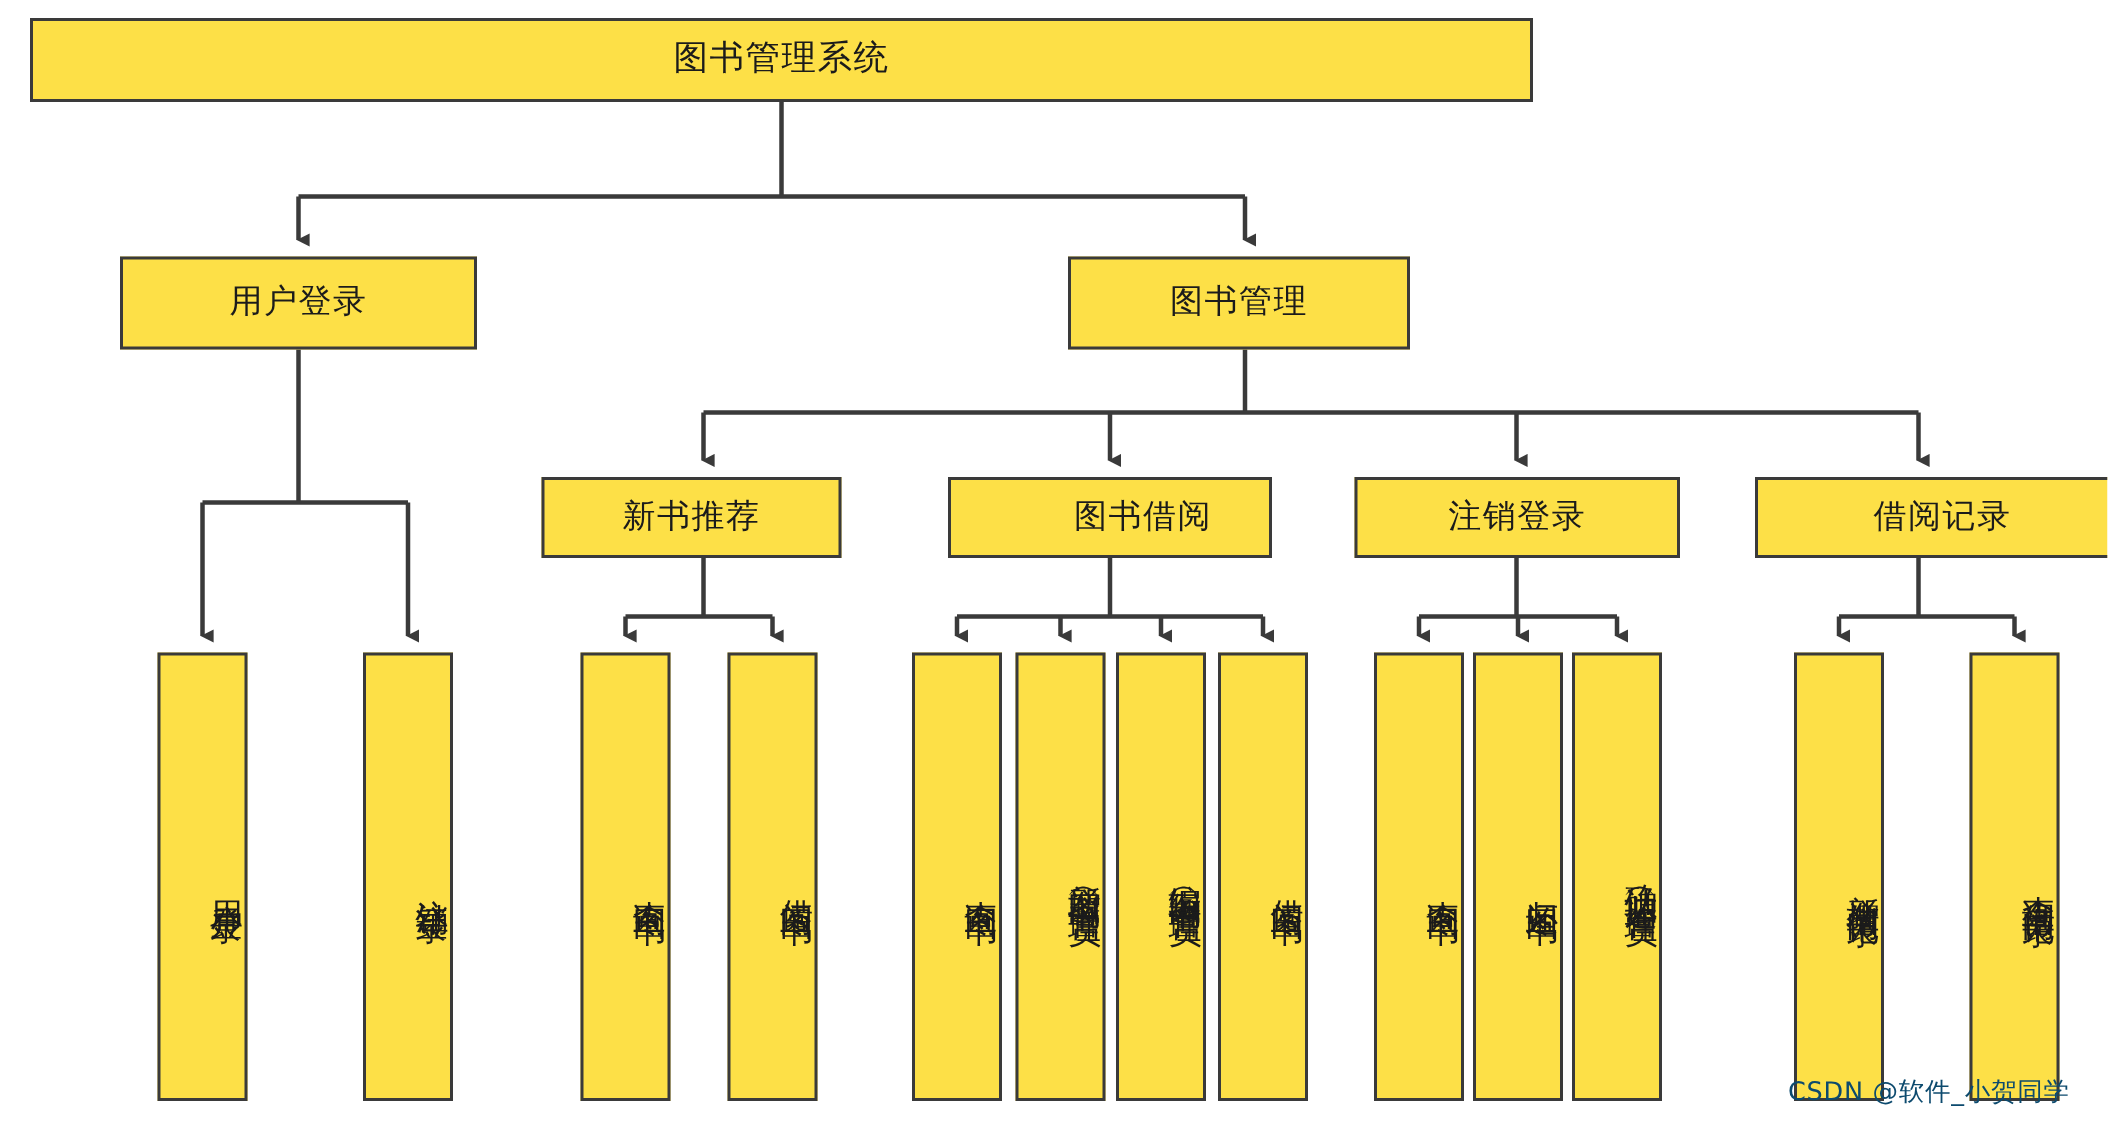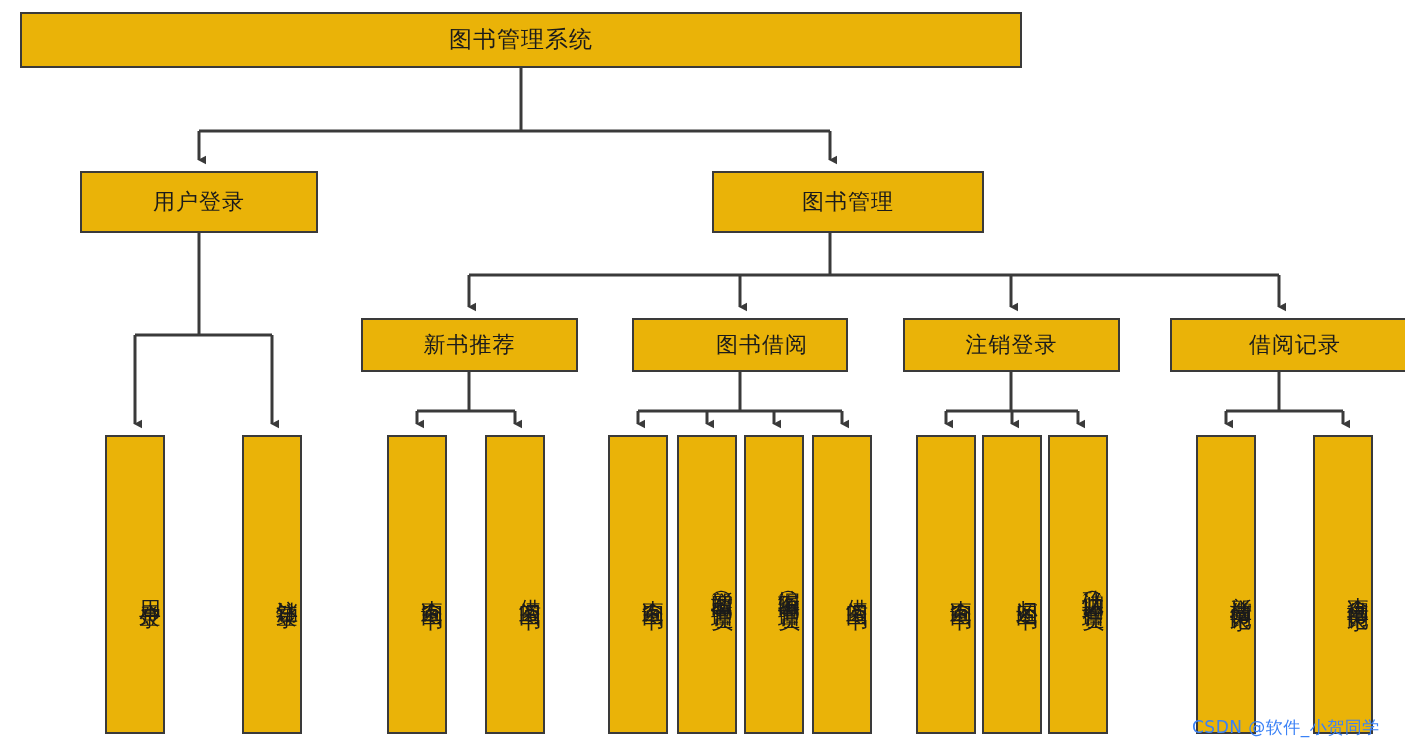--- a/index.html
+++ b/index.html
@@ -22,21 +22,21 @@
     left: 0;
     top: 0;
     width: 1405px;
     height: 747px;
     pointer-events: none;
   }
   .node {
     position: absolute;
     box-sizing: border-box;
     border: 2.5px solid #3a3a3a;
-    background: #eab308;
+    background: #fde047;
     display: flex;
     align-items: center;
     justify-content: center;
     color: #1b1b1b;
     line-height: 1.18;
   }
   .node-h {
     font-size: 22px;
     letter-spacing: 1px;
     white-space: nowrap;
@@ -53,21 +53,21 @@
     justify-content: center;
     padding-top: 6px;
     white-space: nowrap;
   }
   .node-v.top-tight {
     padding-top: 2px;
   }
   .watermark {
     position: absolute;
     font-size: 17px;
-    color: #3b82f6;
+    color: #0c4a6e;
     white-space: nowrap;
     letter-spacing: 0.5px;
   }
 </style>
 </head>
 <body>
 
 <div id="canvas">
 
   <svg class="wires" viewBox="0 0 1405 747" xmlns="http://www.w3.org/2000/svg">
@@ -116,23 +116,23 @@
       <path d="M 1279 372 L 1279 411"></path>
       <path d="M 1226 411 L 1343 411"></path>
       <path d="M 1226 411 L 1226 424" marker-end="url(#arrow)"></path>
       <path d="M 1343 411 L 1343 424" marker-end="url(#arrow)"></path>
     </g>
   </svg>
 
   <div class="node node-h node-title" style="left: 20px; top: 12px; width: 1002px; height: 56px;">图书管理系统</div>
 
   <div class="node node-h" style="left: 80px; top: 171px; width: 238px; height: 62px;">用户登录</div>
-  <div class="node node-h" style="left: 712px; top: 171px; width: 272px; height: 62px;">图书管理</div>
+  <div class="node node-h" style="left: 712px; top: 171px; width: 228px; height: 62px;">图书管理</div>
 
-  <div class="node node-h" style="left: 361px; top: 318px; width: 217px; height: 54px;">新书推荐</div>
+  <div class="node node-h" style="left: 361px; top: 318px; width: 200px; height: 54px;">新书推荐</div>
   <div class="node node-h" style="left: 632px; top: 318px; width: 216px; height: 54px; padding-left: 44px;">图书借阅</div>
   <div class="node node-h" style="left: 903px; top: 318px; width: 217px; height: 54px;">注销登录</div>
   <div class="node node-h" style="left: 1170px; top: 318px; width: 250px; height: 54px;">借阅记录</div>
 
   <div class="node node-v" style="left: 105px; top: 435px; width: 60px; height: 299px;">用户登录</div>
   <div class="node node-v" style="left: 242px; top: 435px; width: 60px; height: 299px;">注销登录</div>
   <div class="node node-v" style="left: 387px; top: 435px; width: 60px; height: 299px;">查询图书</div>
   <div class="node node-v" style="left: 485px; top: 435px; width: 60px; height: 299px;">借阅图书</div>
   <div class="node node-v" style="left: 608px; top: 435px; width: 60px; height: 299px;">查询图书</div>
   <div class="node node-v top-tight" style="left: 677px; top: 435px; width: 60px; height: 299px;">新增图书（管理员）</div>

